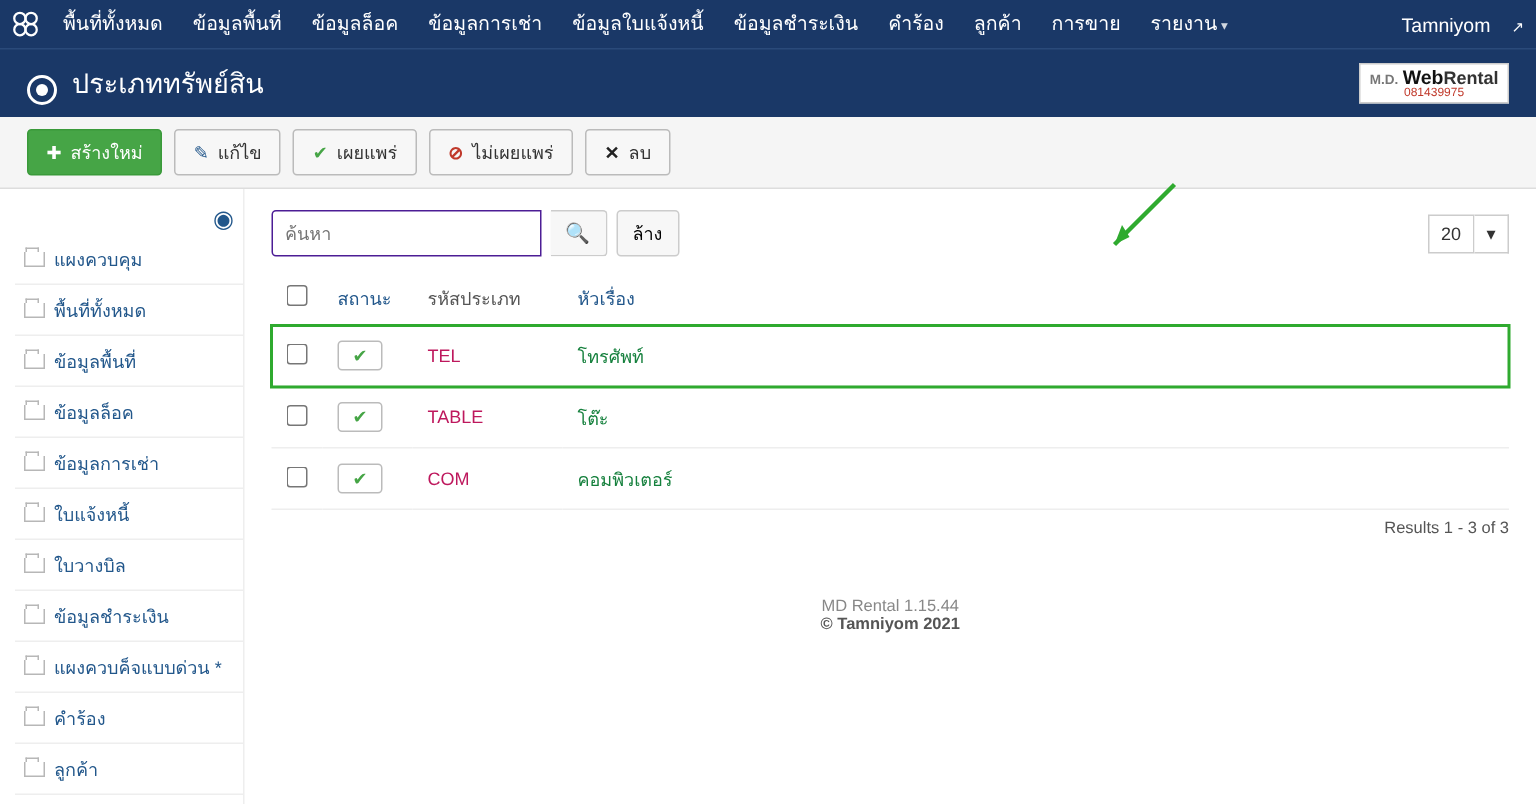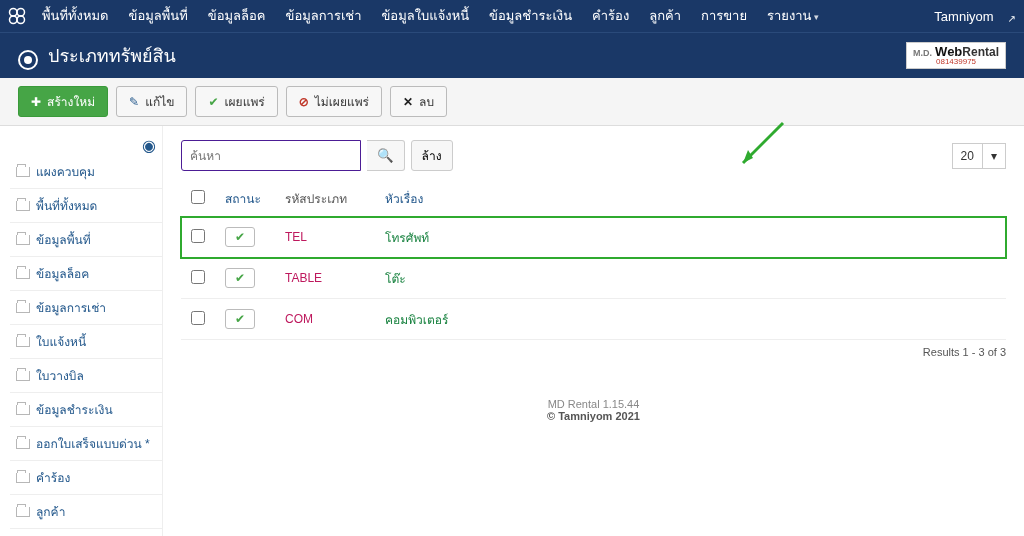--- a/index.html
+++ b/index.html
@@ -168,21 +168,21 @@
         <div class="side-item">
           <span class="folder"></span>
           <span>ใบวางบิล</span>
         </div>
         <div class="side-item">
           <span class="folder"></span>
           <span>ข้อมูลชำระเงิน</span>
         </div>
         <div class="side-item">
           <span class="folder"></span>
-          <span>ออกใบเสร็จแบบด่วน *</span>
+          <span>แผงควบค็จแบบด่วน *</span>
         </div>
         <div class="side-item">
           <span class="folder"></span>
           <span>คำร้อง</span>
         </div>
         <div class="side-item">
           <span class="folder"></span>
           <span>ลูกค้า</span>
         </div>
         <div class="side-item"></div>

